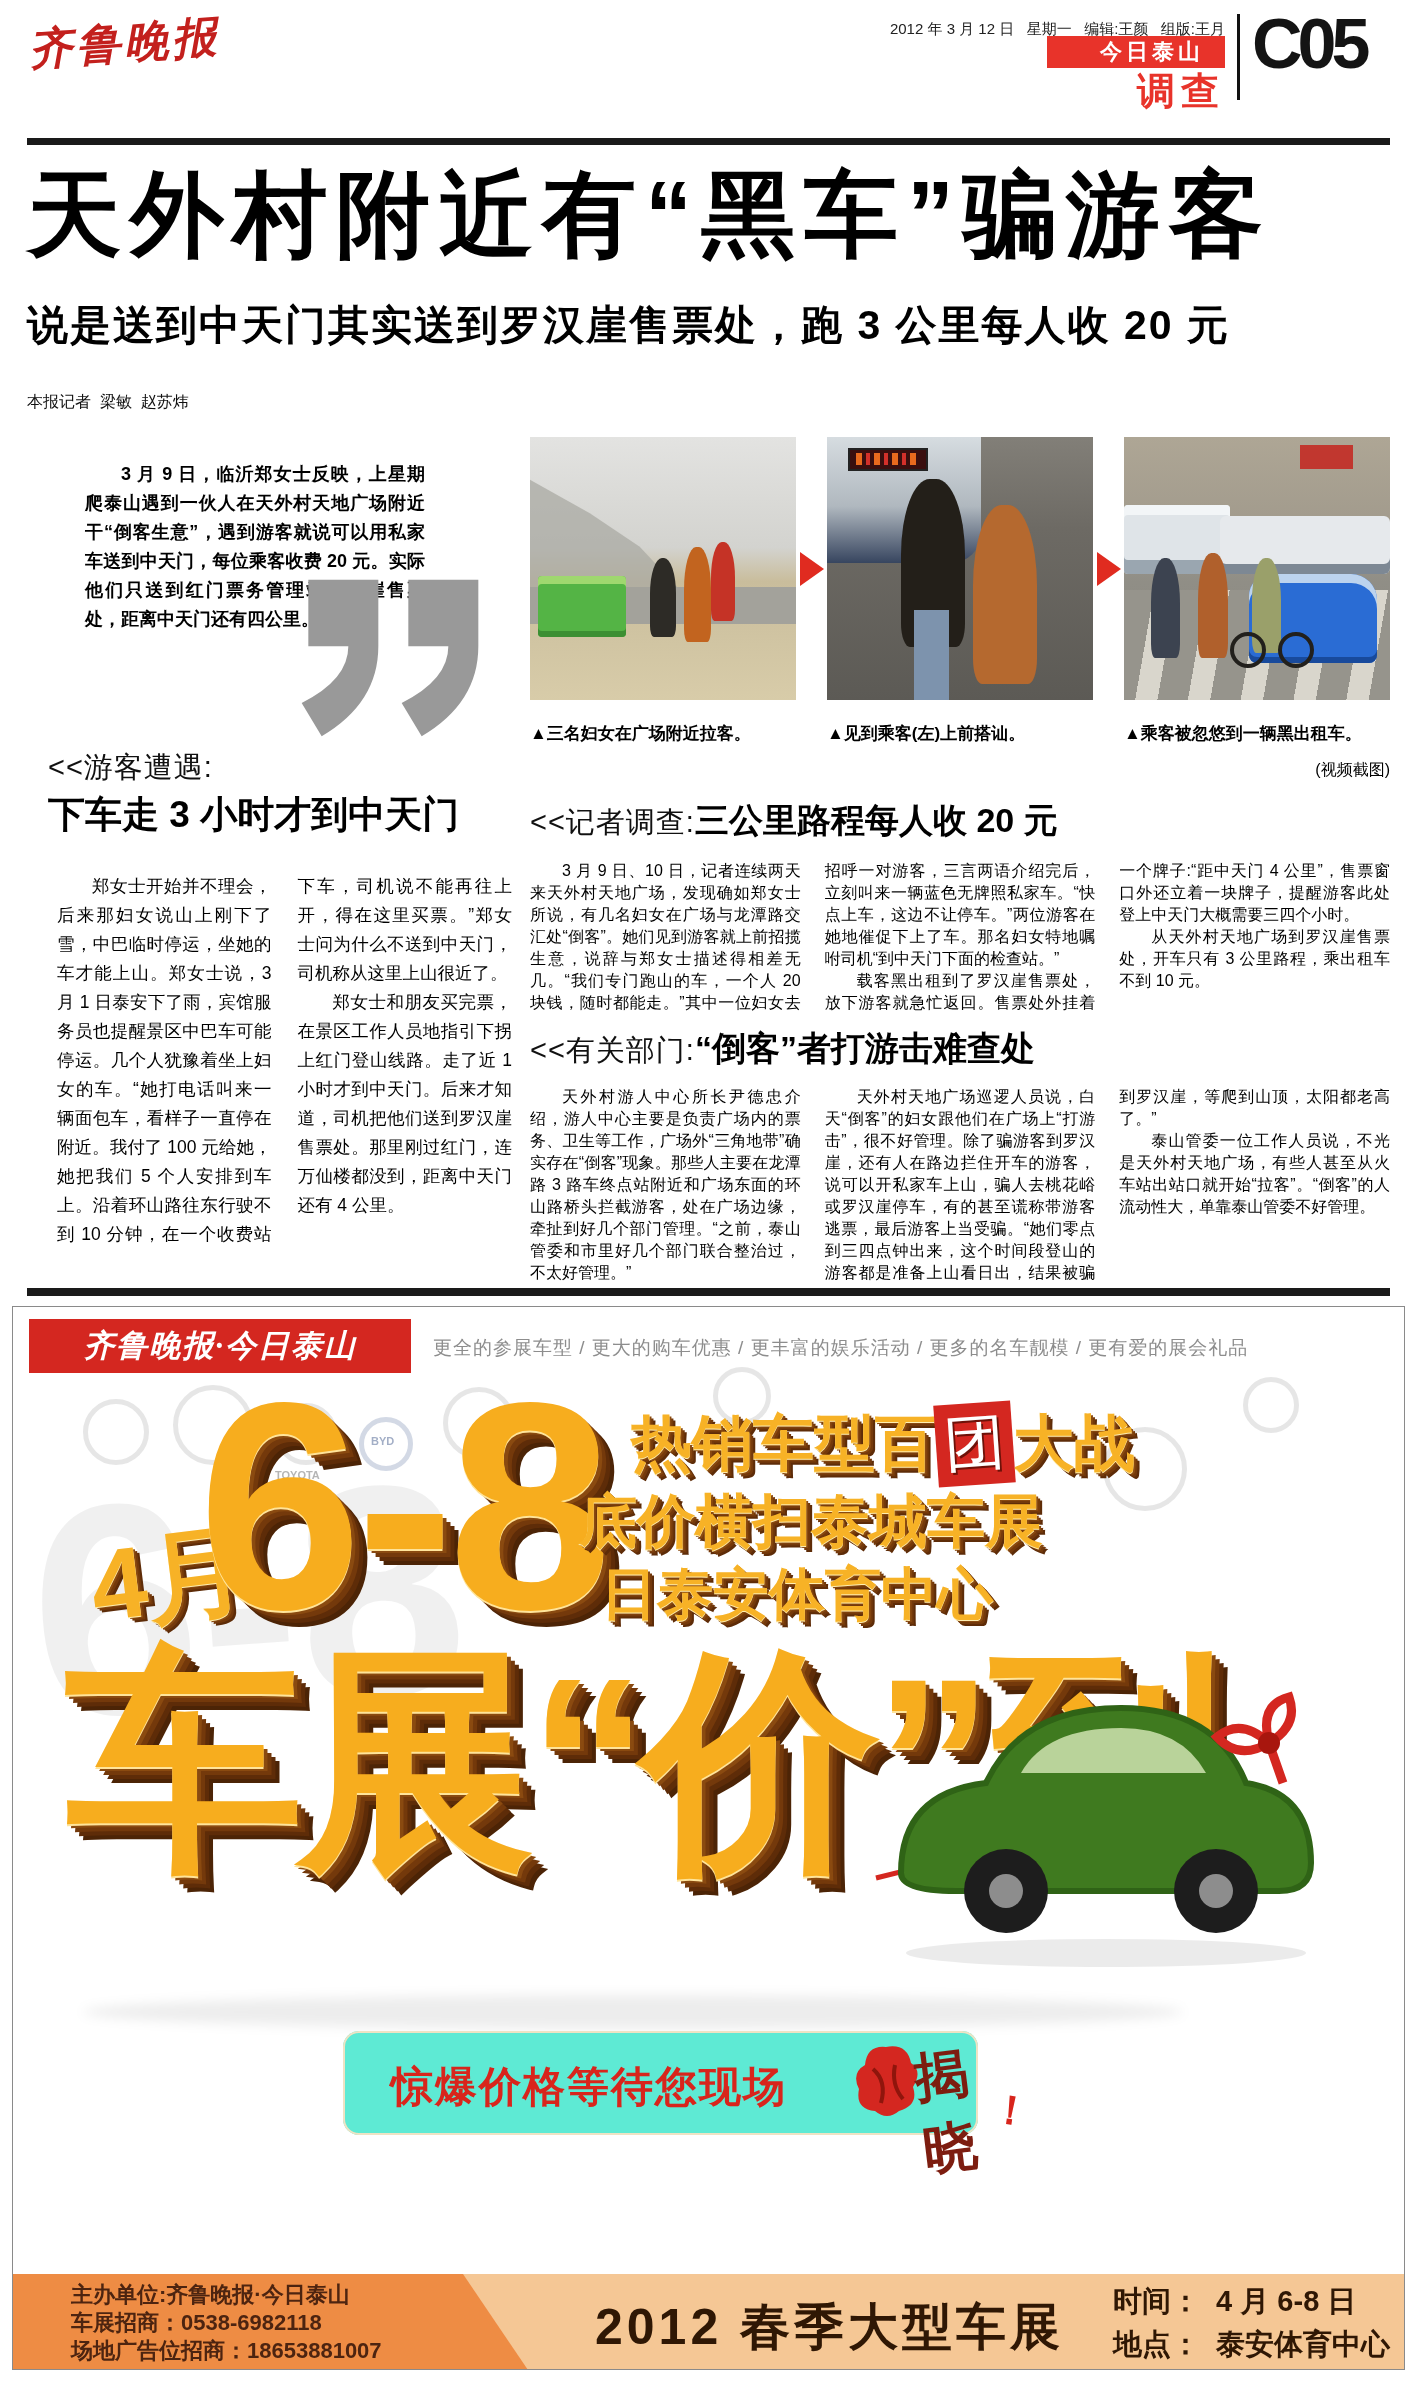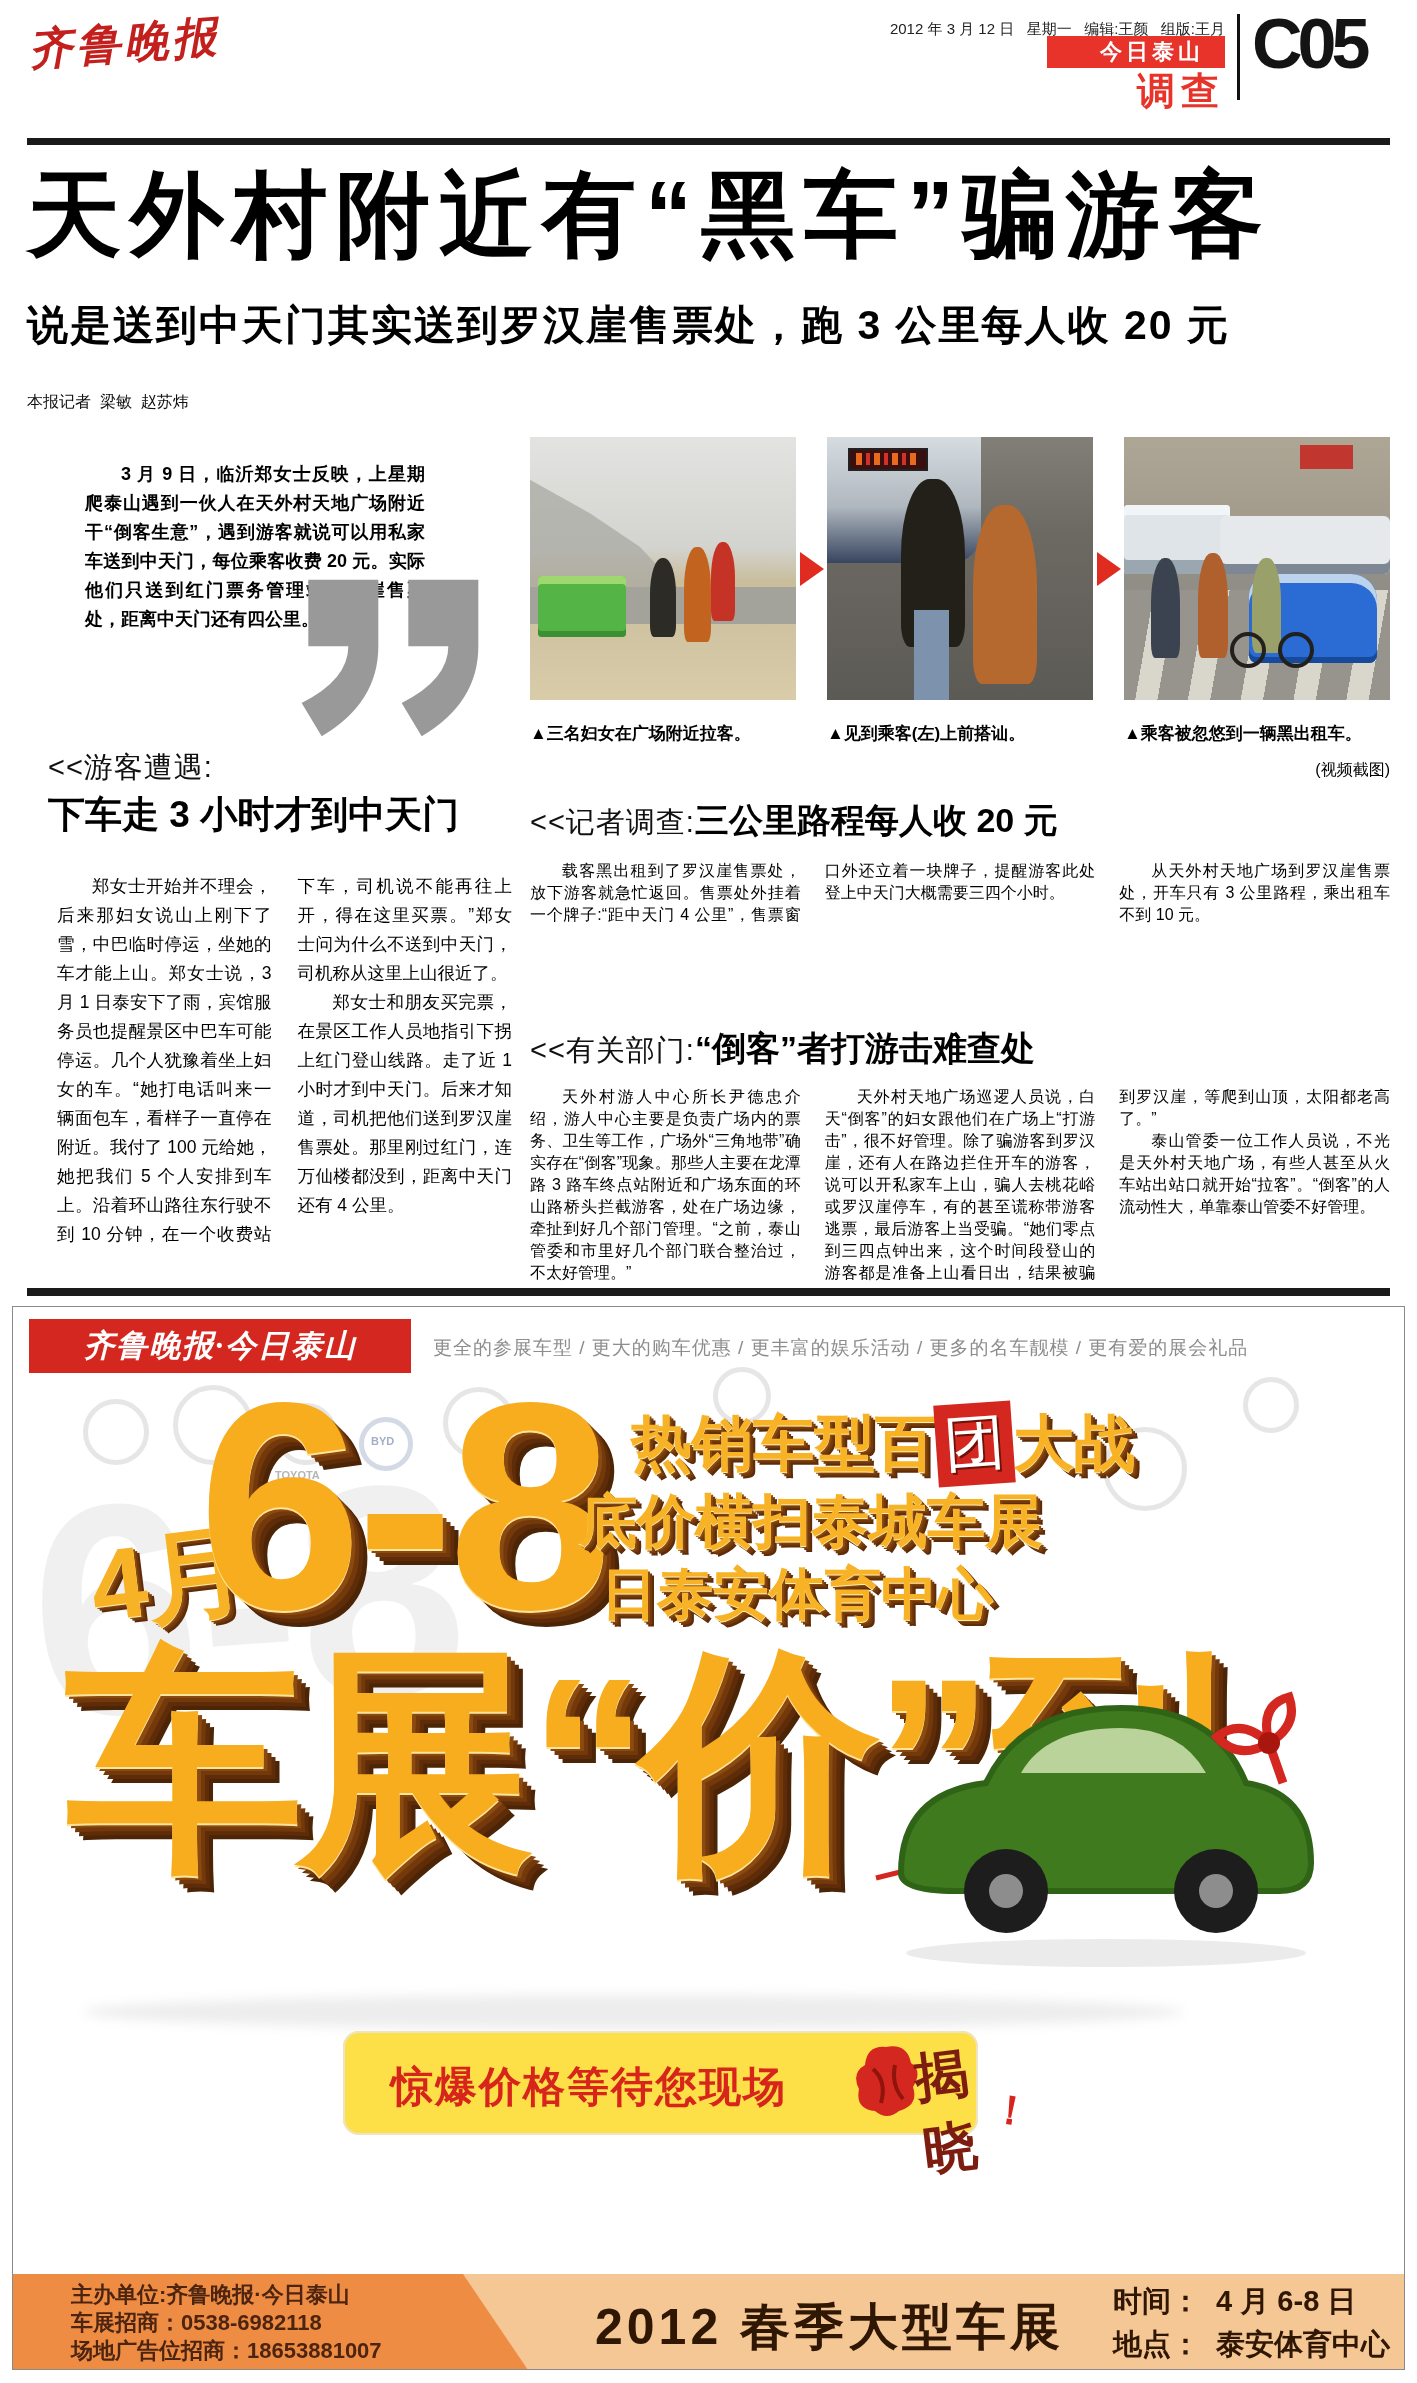--- a/index.html
+++ b/index.html
@@ -127,21 +127,21 @@
   .ad-line1 .hl { display:inline-block; background:#d42720; color:#fff; padding:0 8px;
                   transform:rotate(-4deg); text-shadow:2px 2px 0 #6e1209; }
   .ad-line2 { left:566px; top:176px; font-size:58px; white-space:nowrap; }
   .ad-line3 { left:588px; top:250px; font-size:56px; white-space:nowrap; }
   .ad-bigtitle { left:52px; top:330px; font-size:238px; line-height:1.05; letter-spacing:-6px; white-space:nowrap; }
   .ad-reflect { left:70px; top:688px; width:1100px; height:34px; border-radius:50%;
                 background:rgba(0,0,0,.07); filter:blur(6px); }
 
   .grasscar { left:858px; top:316px; width:470px; height:360px; }
 
-  .ad-banner { left:330px; top:724px; width:635px; height:104px; background:#fde047;
+  .ad-banner { left:330px; top:724px; width:635px; height:104px; background:#5eead4;
                border-radius:16px; box-shadow:inset 0 0 0 2px #eee3c4; }
   .banner-text { position:absolute; left:48px; top:28px; font-size:42px; font-weight:900;
                  color:#d8251c; letter-spacing:2px; }
   .cloth { position:absolute; left:508px; top:10px; }
   .reveal { position:absolute; left:576px; top:8px; font-size:54px; font-weight:900;
             color:#7d1d10; transform:rotate(-7deg); letter-spacing:2px; }
   .exclaim { position:absolute; left:648px; top:52px; font-size:40px; font-weight:900;
              color:#d8251c; transform:rotate(8deg); }
 
   .ad-footer { left:0px; top:967px; width:1391px; height:96px; background:#f5c795; }
@@ -224,20 +224,21 @@
   <div class="abs sec-title s1-title">下车走 3 小时才到中天门</div>
   <div class="abs s1-cols">
     <p>郑女士开始并不理会，后来那妇女说山上刚下了雪，中巴临时停运，坐她的车才能上山。郑女士说，3 月 1 日泰安下了雨，宾馆服务员也提醒景区中巴车可能停运。几个人犹豫着坐上妇女的车。“她打电话叫来一辆面包车，看样子一直停在附近。我付了 100 元给她，她把我们 5 个人安排到车上。沿着环山路往东行驶不到 10 分钟，在一个收费站下车，司机说不能再往上开，得在这里买票。”郑女士问为什么不送到中天门，司机称从这里上山很近了。</p>
     <p>郑女士和朋友买完票，在景区工作人员地指引下拐上红门登山线路。走了近 1 小时才到中天门。后来才知道，司机把他们送到罗汉崖售票处。那里刚过红门，连万仙楼都没到，距离中天门还有 4 公里。</p>
   </div>
 
   <div class="abs s2-head">
     <span class="sec-label">&lt;&lt;记者调查:</span><span class="sec-title inline-title">三公里路程每人收 20 元</span>
   </div>
   <div class="abs s2-cols">
+    <p>3 月 9 日、10 日，记者连续两天来天外村天地广场，发现确如郑女士所说，有几名妇女在广场与龙潭路交汇处“倒客”。她们见到游客就上前招揽生意，说辞与郑女士描述得相差无几。“我们专门跑山的车，一个人 20 块钱，随时都能走。”其中一位妇女去招呼一对游客，三言两语介绍完后，立刻叫来一辆蓝色无牌照私家车。“快点上车，这边不让停车。”两位游客在她地催促下上了车。那名妇女特地嘱咐司机“到中天门下面的检查站。”</p>
     <p>载客黑出租到了罗汉崖售票处，放下游客就急忙返回。售票处外挂着一个牌子:“距中天门 4 公里”，售票窗口外还立着一块牌子，提醒游客此处登上中天门大概需要三四个小时。</p>
     <p>从天外村天地广场到罗汉崖售票处，开车只有 3 公里路程，乘出租车不到 10 元。</p>
   </div>
 
   <div class="abs s3-head">
     <span class="sec-label">&lt;&lt;有关部门:</span><span class="sec-title inline-title">“倒客”者打游击难查处</span>
   </div>
   <div class="abs s3-cols">
     <p>天外村游人中心所长尹德忠介绍，游人中心主要是负责广场内的票务、卫生等工作，广场外“三角地带”确实存在“倒客”现象。那些人主要在龙潭路 3 路车终点站附近和广场东面的环山路桥头拦截游客，处在广场边缘，牵扯到好几个部门管理。“之前，泰山管委和市里好几个部门联合整治过，不太好管理。”</p>
     <p>天外村天地广场巡逻人员说，白天“倒客”的妇女跟他们在广场上“打游击”，很不好管理。除了骗游客到罗汉崖，还有人在路边拦住开车的游客，说可以开私家车上山，骗人去桃花峪或罗汉崖停车，有的甚至谎称带游客逃票，最后游客上当受骗。“她们零点到三四点钟出来，这个时间段登山的游客都是准备上山看日出，结果被骗到罗汉崖，等爬到山顶，太阳都老高了。”</p>

